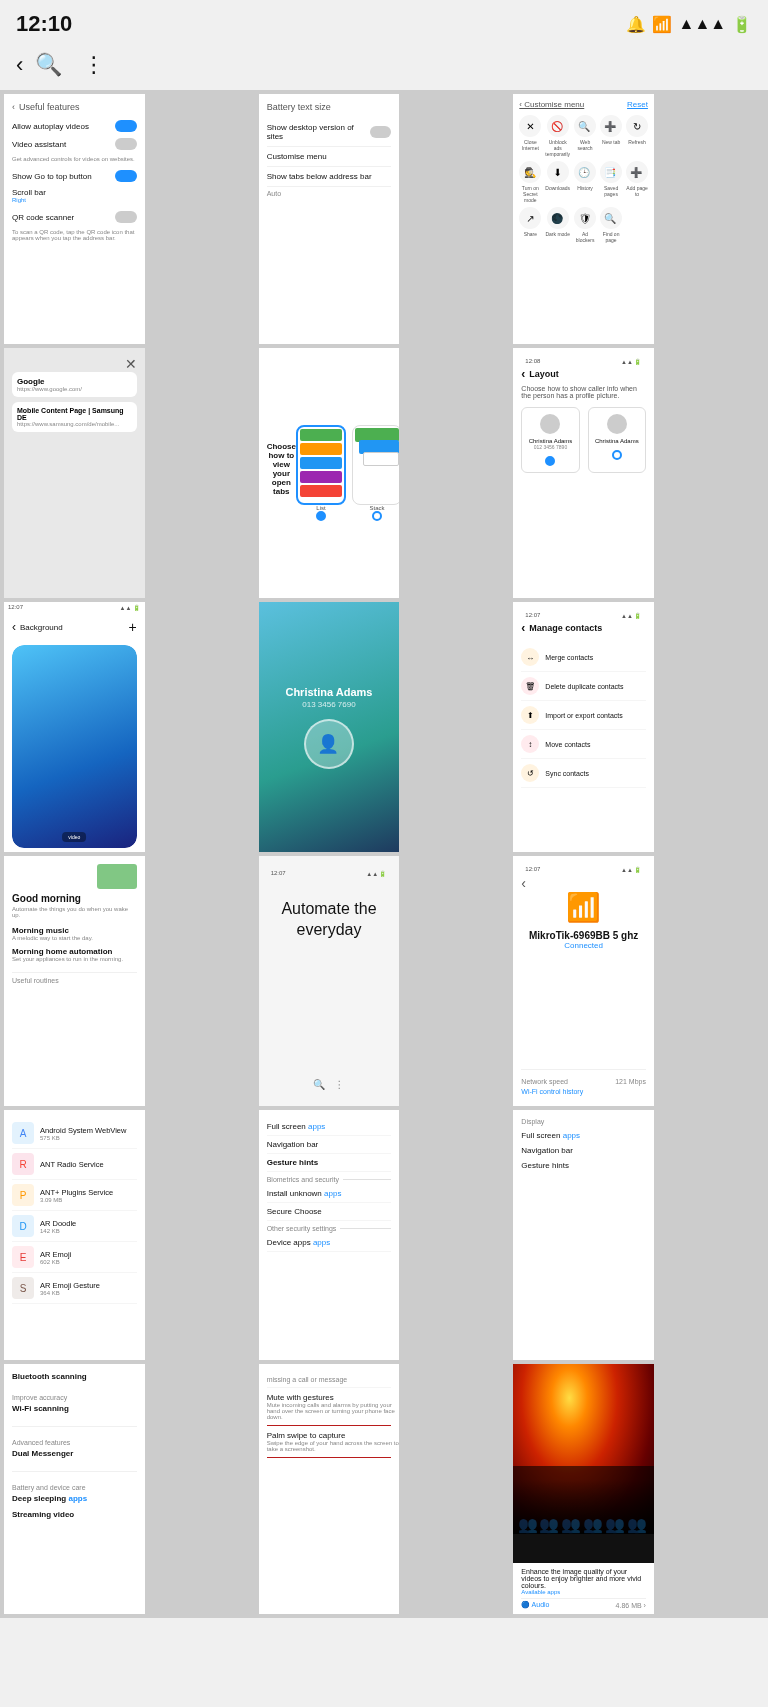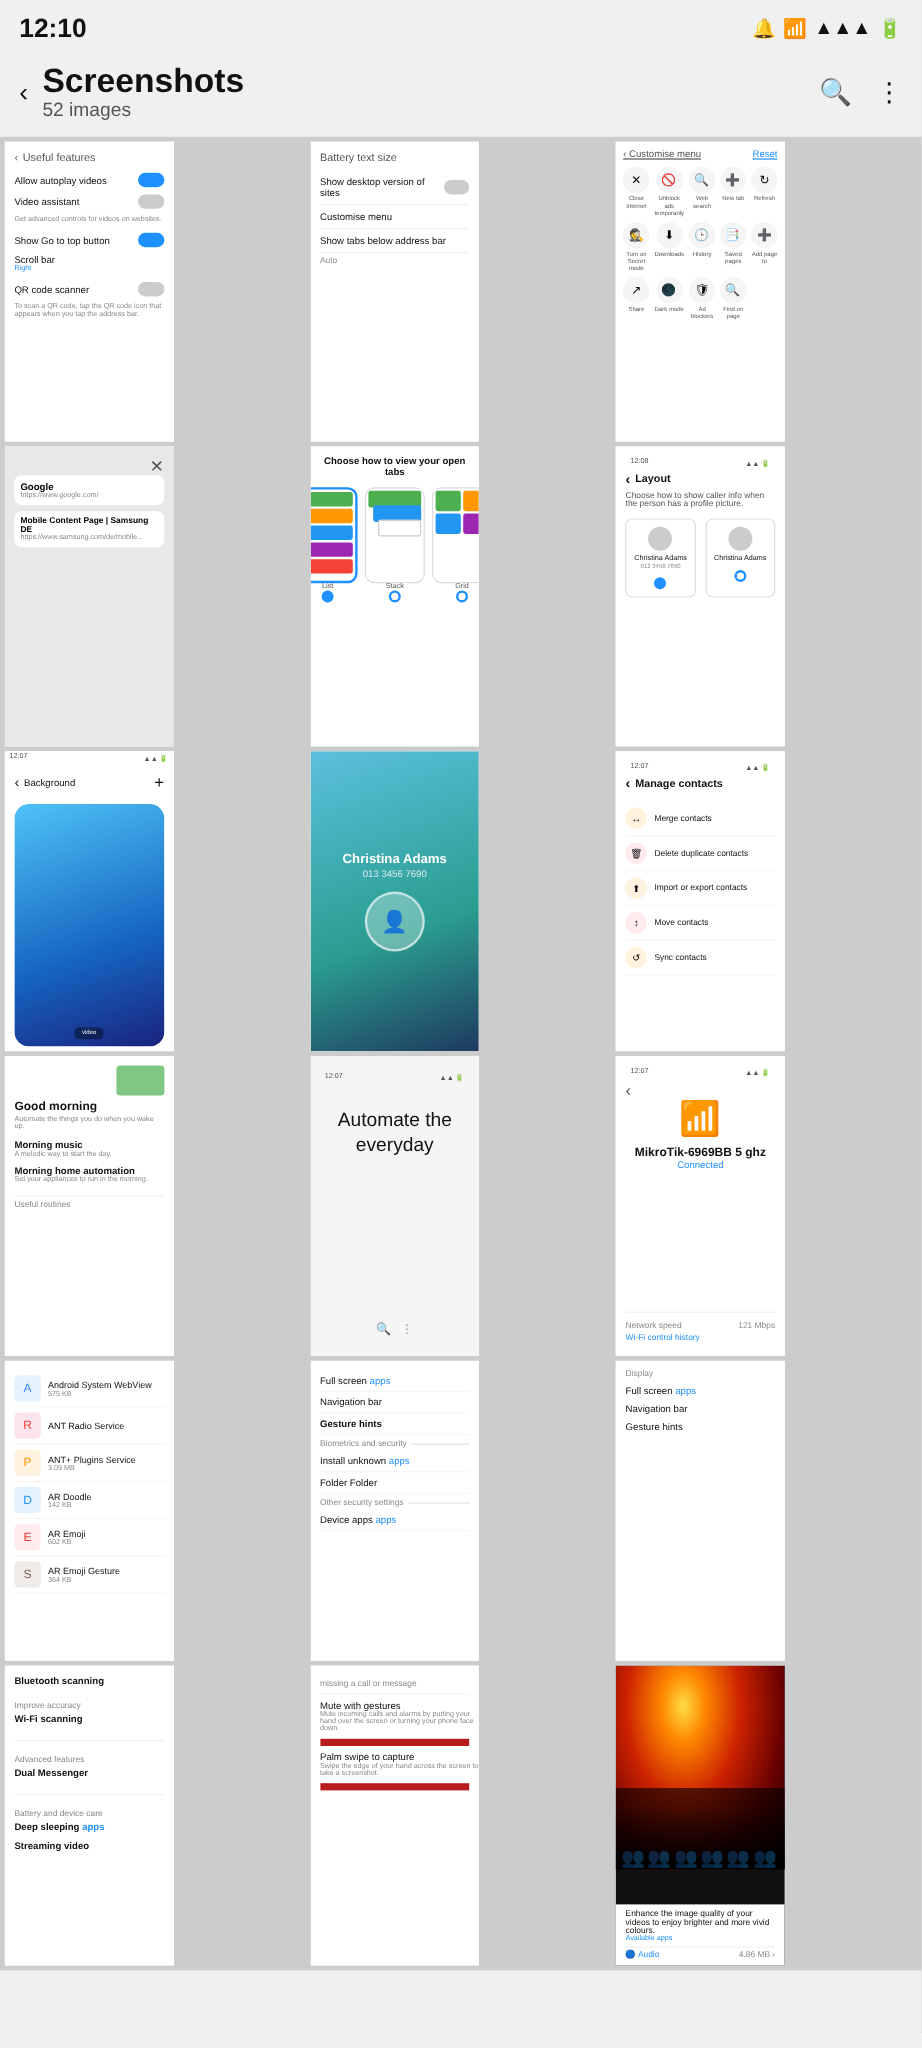--- a/index.html
+++ b/index.html
@@ -214,21 +214,21 @@
       width: 100%;
       font-size: 7px;
     }
     .tab-card .tab-url { color: #888; font-size: 6px; }
 
     
     .cell-choose-tabs {
       background: #fff;
       padding: 8px;
       display: flex;
-      flex-direction: column;
+      flex-direction: row;
       align-items: center;
     }
     .cell-choose-tabs .heading {
       font-size: 8px;
       color: #111;
       font-weight: 600;
       text-align: center;
       margin-bottom: 8px;
     }
     .tabs-options {
@@ -579,21 +579,21 @@
     
     .cell-gestures {
       background: #fff;
       padding: 8px;
     }
     .gesture-item {
       display: flex;
       justify-content: space-between;
       align-items: flex-start;
       padding: 5px 0;
-      border-bottom: 6px solid #b91c1c;
+      border-bottom: 1px solid #b91c1c;
     }
     .gesture-item .g-title { font-size: 8px; color: #111; font-weight: 500; }
     .gesture-item .g-desc { font-size: 6px; color: #888; width: 140px; }
     .missing-call { font-size: 7px; color: #888; padding: 4px 0; border-bottom: 1px solid #f5f5f5; }
 
     
     .cell-concert {
       background: #111;
       overflow: hidden;
       position: relative;
@@ -652,24 +652,20 @@
   <div class="status-icons">
     <span>🔔</span>
     <span>📶</span>
     <span>▲▲▲</span>
     <span>🔋</span>
   </div>
 </div>
 
 <div class="header">
   <span class="header-back">‹</span>
-  <div class="header-title-block">
-    <div class="header-title">Screenshots</div>
-    <div class="header-subtitle">52 images</div>
-  </div>
   <div class="header-actions">
     <span class="header-action-icon">🔍</span>
     <span class="header-action-icon">⋮</span>
   </div>
 </div>
 
 <div class="screenshots-grid">
 
   <div class="grid-cell">
     <div class="cell-inner cell-useful-features">
@@ -1050,21 +1046,21 @@
       <div class="fullscreen-item">
         <div class="item-label" style="font-weight:600;">Gesture hints</div>
       </div>
       <div class="biometrics-divider">
         <span>Biometrics and security</span>
       </div>
       <div class="fullscreen-item">
         <span class="item-label">Install unknown </span><span class="item-link">apps</span>
       </div>
       <div class="fullscreen-item">
-        <div class="item-label">Folder Folder</div>
+        <div class="item-label">Secure Choose</div>
       </div>
       <div class="biometrics-divider">
         <span>Other security settings</span>
       </div>
       <div class="fullscreen-item">
         <span class="item-label">Device apps </span><span class="item-link">apps</span>
       </div>
     </div>
   </div>
 

